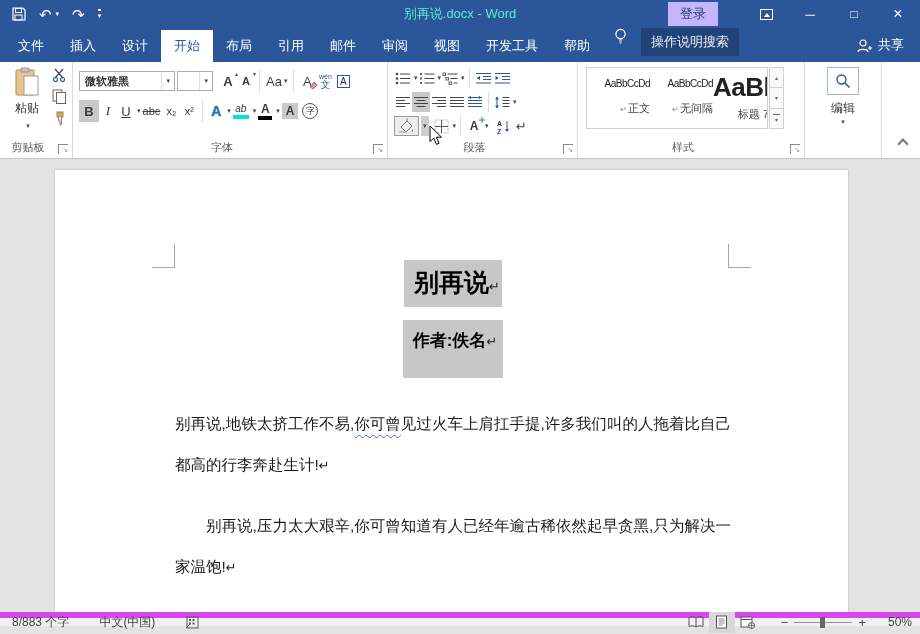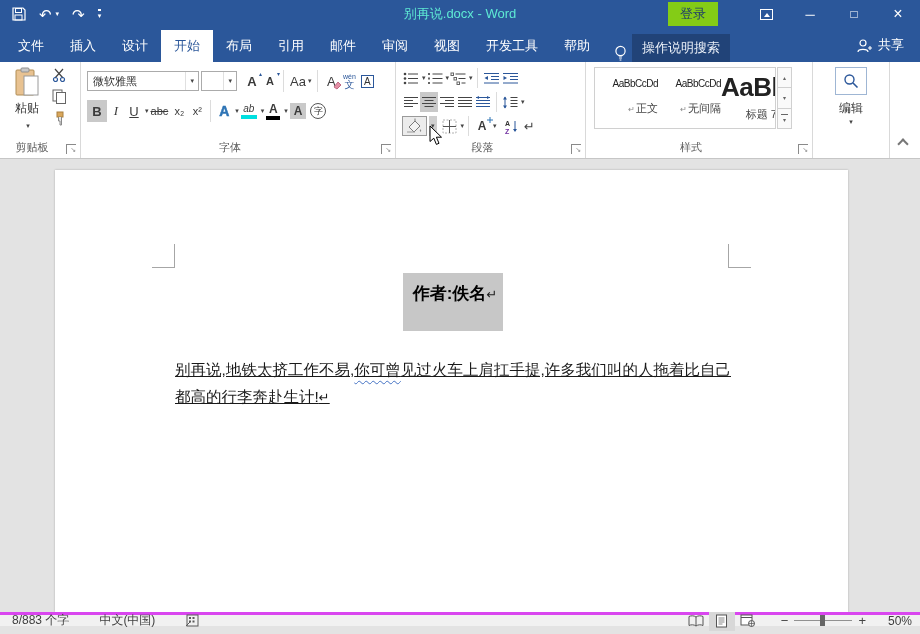--- a/index.html
+++ b/index.html
@@ -7,46 +7,46 @@
   body { font-family:"Liberation Sans","DejaVu Sans",sans-serif; background:#e3e3e3; position:relative; }
 
   
   .titlebar { height:28px; background:#2b579a; display:flex; align-items:center; color:#fff; position:relative; }
   .qat { display:flex; align-items:center; gap:13px; padding-left:12px; z-index:2; }
   .qat .g { font-size:15px; line-height:1; color:#fff; cursor:default; }
   .qat .mini-drop { font-size:7px; margin-left:-9px; }
   .qat-more { display:inline-block; font-size:7px; border-top:2px solid #fff; padding-top:1px; }
   .tb-title { position:absolute; left:0; right:0; text-align:center; font-size:13px; color:#5eead4; }
   .tb-right { margin-left:auto; display:flex; align-items:center; height:100%; z-index:2; }
-  .signin { background:#84cc16; color:#1e3c6b; font-size:13px; padding:3px 12px; margin-right:26px; }
+  .signin { background:#c4b5fd; color:#1e3c6b; font-size:13px; padding:3px 12px; margin-right:26px; }
   .winbtn { width:44px; height:100%; display:flex; align-items:center; justify-content:center; font-size:13px; }
   .ribbon-opts { width:13px; height:11px; border:1px solid #fff; position:relative; }
   .ribbon-opts::after { content:""; position:absolute; left:3px; top:3px; border-left:3px solid transparent; border-right:3px solid transparent; border-bottom:4px solid #fff; }
 
   
   .tabrow { height:34px; background:#2b579a; display:flex; align-items:stretch; color:#fff; font-size:13px; }
   .tab { display:flex; align-items:center; padding:0 13px; margin-top:2px; }
   .tab.active { background:#fff; color:#2b579a; }
-  .tellme-wrap { display:flex; align-items:flex-end; gap:4px; margin-left:10px; }
+  .tellme-wrap { display:flex; align-items:flex-start; gap:13px; margin-left:10px; }
   .tellme { background:rgba(0,0,0,0.22); padding:5px 10px; font-size:13px; color:#eef3fa; }
   .share-wrap { margin-left:auto; display:flex; align-items:center; gap:6px; padding-right:16px; font-size:13px; }
 
   
   .ribbon { height:97px; background:#fff; border-bottom:1px solid #c6c6c6; position:relative; display:flex; }
   .group { position:relative; border-right:1px solid #d9d9d9; height:96px; }
   .glabel { position:absolute; bottom:3px; left:0; right:16px; text-align:center; font-size:11px; color:#5d5d5d; white-space:nowrap; }
   .launcher { position:absolute; bottom:4px; right:4px; width:10px; height:10px; border-left:1px solid #8a8a8a; border-top:1px solid #8a8a8a; color:#8a8a8a; font-size:7px; line-height:10px; text-align:right; }
   .rrow { position:absolute; display:flex; align-items:center; }
   .btn { display:flex; align-items:center; justify-content:center; color:#3b3b3b; cursor:default; }
   .drop { font-size:7px; color:#444; margin-left:2px; }
   .vsep { width:1px; align-self:stretch; background:#dcdcdc; margin:0 4px; }
   .toggled { background:#c9c9c9; }
 
   
-  .g-clip { width:81px; }
+  .g-clip { width:73px; }
   .paste-btn { position:absolute; left:7px; top:5px; width:40px; text-align:center; font-size:12px; color:#333; }
   .paste-btn .lbl { display:block; margin-top:3px; }
   .clip-col { position:absolute; left:52px; top:6px; display:flex; flex-direction:column; gap:7px; }
 
   
   .g-font { width:315px; }
   .combo { border:1px solid #ababab; background:#fff; height:20px; display:flex; align-items:center; font-size:11px; color:#333; padding-left:5px; }
   .combo .drop { margin-left:auto; padding:0 4px; border-left:1px solid #e0e0e0; align-self:stretch; display:flex; align-items:center; }
   .fbtn { height:22px; min-width:18px; padding:0 2px; font-size:13px; }
   .grow-a, .shrink-a { font-weight:bold; position:relative; font-size:13px; }
@@ -100,26 +100,26 @@
   .cropmark { position:absolute; width:23px; height:24px; }
   .crop-l { left:97px; top:74px; border-right:1px solid #a6a6a6; border-bottom:1px solid #a6a6a6; }
   .crop-r { left:673px; top:74px; border-left:1px solid #a6a6a6; border-bottom:1px solid #a6a6a6; }
   .doc-content { position:absolute; left:120px; top:90px; width:556px; color:#000; }
   .t-line { text-align:center; }
   .t-line .sel { background:#c7c7c7; display:inline-block; padding:6px 2px 8px 10px; font-size:25px; font-weight:bold; font-family:"Liberation Sans","DejaVu Sans",sans-serif; }
   .a-line { text-align:center; margin-top:13px; }
   .a-line .sel { background:#c7c7c7; display:inline-block; padding:9px 6px 26px 10px; font-size:17px; font-weight:bold; }
   .pilcrow { font-size:13px; font-weight:normal; color:#1a1a1a; }
   .bodytext { margin-top:25px; }
-  .bodytext p { font-size:15.5px; line-height:27px; margin:0 0 19px; text-align:justify; color:#1a1a1a;text-decoration:underline; }
+  .bodytext p { font-size:15.5px; line-height:41px; margin:0 0 19px; text-align:justify; color:#1a1a1a; }
   .bodytext p.indent { text-indent:31px; }
   .squiggle { text-decoration:underline; text-decoration-style:wavy; text-decoration-color:#4472c4; text-decoration-thickness:1px; text-underline-offset:5px; }
 
   
-  .statusbar { height:14px; background:#f1f1f1; border-top:3px solid #d946ef; display:flex; align-items:center; font-size:12px; color:#3f3f3f; }
+  .statusbar { height:14px; background:#f1f1f1; border-top:6px solid #d946ef; display:flex; align-items:center; font-size:12px; color:#3f3f3f; }
   .sb-left { display:flex; align-items:center; gap:26px; padding-left:10px; }
   .sb-item { display:flex; align-items:center; height:22px; padding:0 2px; }
   .sb-right { margin-left:auto; display:flex; align-items:center; gap:0; padding-right:8px; }
   .viewbtn { width:26px; height:21px; display:flex; align-items:center; justify-content:center; }
   .viewbtn.active { background:#d8d8d8; }
   .zoomctl { display:flex; align-items:center; margin-left:14px; }
   .zoomsign { font-size:13px; color:#444; padding:0 6px; }
   .ztrack { width:58px; height:1px; background:#919191; position:relative; }
   .zthumb { position:absolute; left:26px; top:-5px; width:5px; height:11px; background:#666; }
   .zoompct { width:40px; text-align:right; }
@@ -225,21 +225,21 @@
             <path d="M6.5 6 L6.5 10 L8 10 L8 14 L9.5 14 L9.5 10 L9.5 6" fill="#e6e6e6" stroke="#8a8a8a"></path>
           </svg>
       </span>
     </div>
     <div class="glabel">剪贴板</div>
     <div class="launcher">↘</div>
   </div>
 
   <div class="group g-font">
     <div class="rrow" style="left:6px; top:8px;">
-      <div class="combo" style="width:112px;">
+      <div class="combo" style="width:96px;font-weight:bold;">
         <span>微软雅黑</span>
         <span class="drop">▾</span>
       </div>
       <div class="combo" style="width:36px; margin-left:2px;">
         <span></span>
         <span class="drop">▾</span>
       </div>
       <span class="btn fbtn grow-a" style="margin-left:6px;">A</span>
       <span class="btn fbtn shrink-a">A</span>
       <span class="vsep"></span>
@@ -450,25 +450,29 @@
   <div class="group g-collapse">
     <span class="collapse-chev"></span>
   </div>
 </div>
 
 <div class="docarea">
   <div class="page">
     <div class="cropmark crop-l"></div>
     <div class="cropmark crop-r"></div>
     <div class="doc-content">
+      <div class="t-line">
+        <span class="sel"><span>别再说</span><span class="pilcrow">↵</span></span>
+      </div>
       <div class="a-line">
         <span class="sel"><span>作者:佚名</span><span class="pilcrow">↵</span></span>
       </div>
       <div class="bodytext">
         <p><span>别再说,地铁太挤工作不易,</span><span class="squiggle">你可曾</span><span>见过火车上肩扛手提,许多我们叫的人拖着比自己都高的行李奔赴生计!</span><span class="pilcrow">↵</span></p>
+        <p class="indent"><span>别再说,压力太大艰辛,你可曾知道有人已经年逾古稀依然起早贪黑,只为解决一家温饱!</span><span class="pilcrow">↵</span></p>
         <p class="indent"></p>
       </div>
     </div>
   </div>
 </div>
 
 <div class="statusbar">
   <div class="sb-left">
     <span class="sb-item">8/883 个字</span>
     <span class="sb-item">中文(中国)</span>

